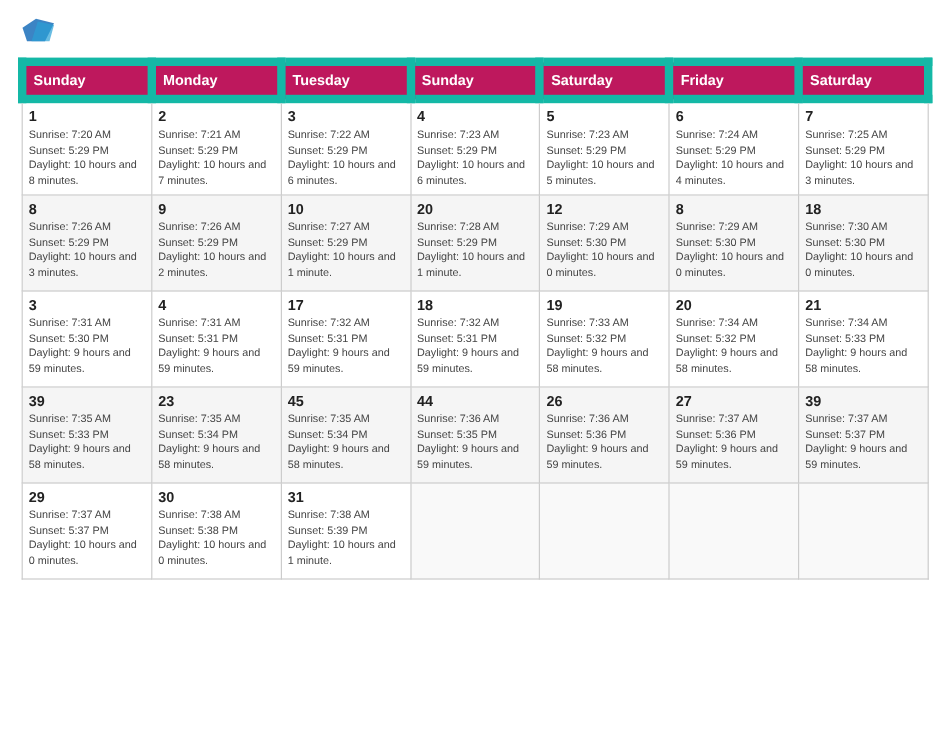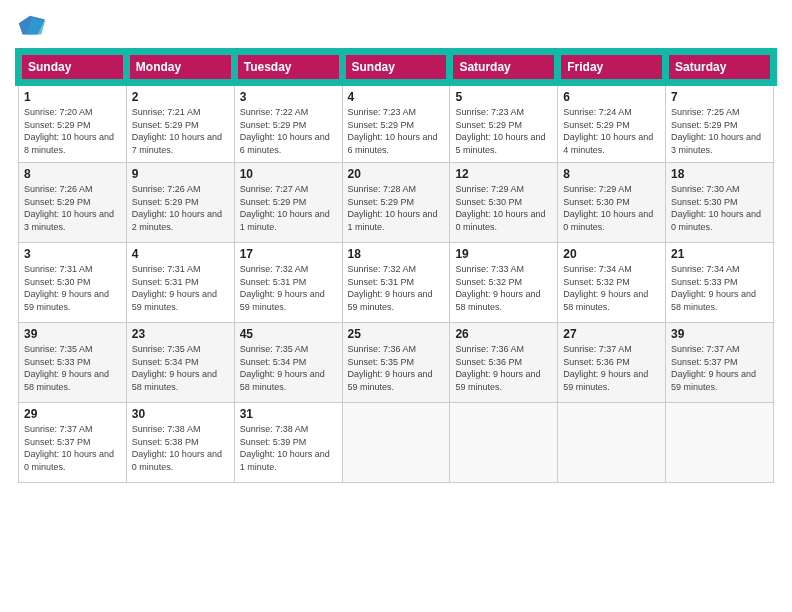--- a/index.html
+++ b/index.html
@@ -318,21 +318,21 @@
           </td>
           <td>
             <span class="day-num">45</span>
 <div class="cell-content">
   Sunrise: 7:35 AM<br>
   Sunset: 5:34 PM<br>
   Daylight: 9 hours and 58 minutes.
 </div>
           </td>
           <td>
-            <span class="day-num">25</span>
+            <span class="day-num">44</span>
 <div class="cell-content">
   Sunrise: 7:36 AM<br>
   Sunset: 5:35 PM<br>
   Daylight: 9 hours and 59 minutes.
 </div>
           </td>
           <td>
             <span class="day-num">26</span>
 <div class="cell-content">
   Sunrise: 7:36 AM<br>

